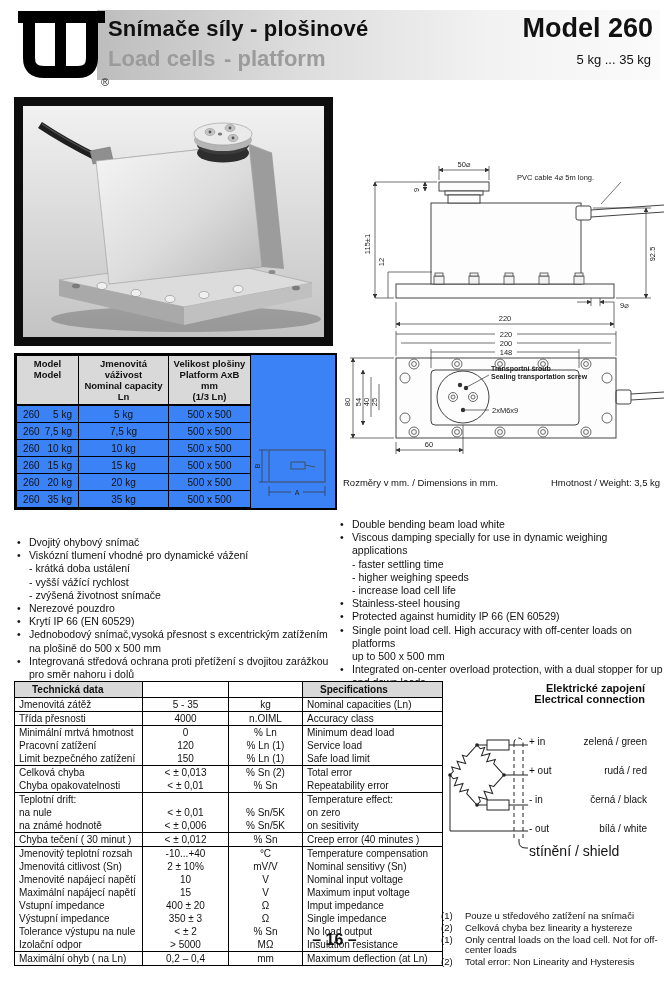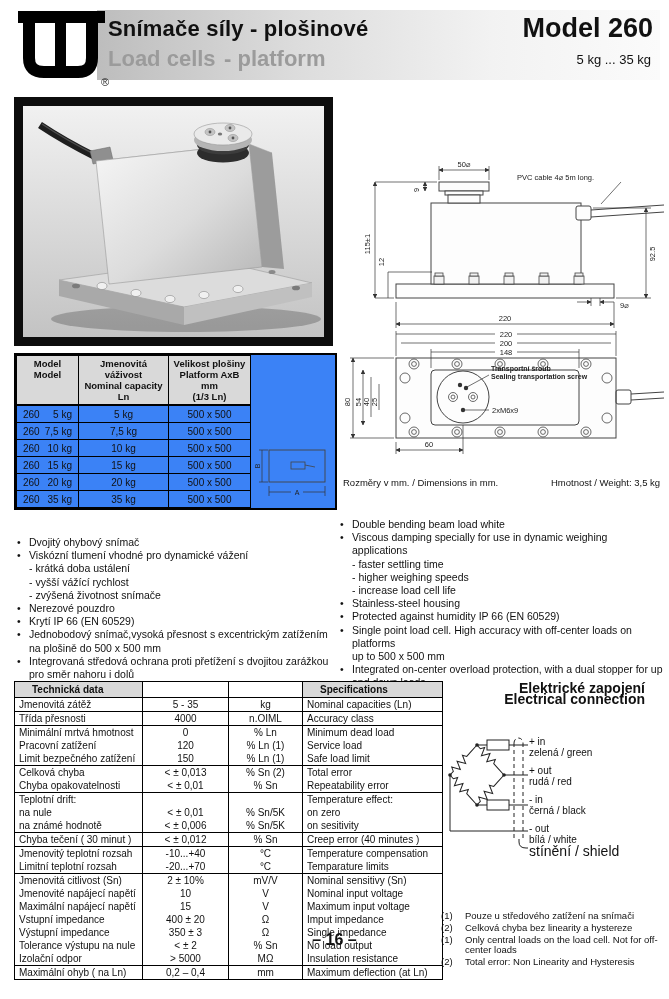--- a/index.html
+++ b/index.html
@@ -43,24 +43,24 @@
   #spec-wrap{position:absolute;left:14px;top:681px;}
   table.spec{border-collapse:collapse;table-layout:fixed;width:428px;font-size:10px;border:1.5px solid #000;}
   table.spec td{border-left:1px solid #000;border-right:1px solid #000;height:13px;line-height:12px;
                 padding:0 4px;white-space:nowrap;overflow:hidden;}
   table.spec tr.hd td{font-weight:bold;height:15px;border-bottom:1px solid #000;padding-left:17px;}
   table.spec tr.hd td.g{background:#d9d9d9;}
   table.spec tr.group-end td{border-bottom:1.3px solid #000;}
   td.c-val,td.c-unit{text-align:center;}
   
   #elec-title{position:absolute;left:455px;top:683px;width:190px;text-align:right;
-              font-size:14px;font-weight:bold;line-height:10.5px;padding-right:2px;}
+              font-size:11px;font-weight:bold;line-height:10.5px;padding-right:2px;}
   #bridge{position:absolute;left:443px;top:733px;}
   #wires{position:absolute;left:529px;top:736px;width:118px;font-size:10px;}
-  #wires .wire-row{display:flex;justify-content:space-between;height:12px;margin-bottom:17px;flex-direction:column;}
+  #wires .wire-row{display:flex;justify-content:space-between;height:12px;margin-bottom:17px;}
   #shield-label{position:absolute;left:529px;top:843px;font-size:14px;}
   
   #footnotes{position:absolute;left:441px;top:911px;width:220px;font-size:9.5px;line-height:10.8px;}
   .fn-row{display:grid;grid-template-columns:24px 1fr;margin-bottom:1px;}
   
   #pageno{position:absolute;left:0;top:931px;width:100%;text-align:center;font-size:16px;font-weight:bold;}
 </style>
 </head>
 <body>
 
@@ -571,26 +571,20 @@
             <td class="c-en">Creep error (40 minutes )</td>
           </tr>
 
           <tr>
             <td class="c-cs">Jmenovitý teplotní rozsah</td>
             <td class="c-val">-10...+40</td>
             <td class="c-unit">°C</td>
             <td class="c-en">Temperature compensation</td>
           </tr>
 
-          <tr class="group-end">
-            <td class="c-cs">Limitní teplotní rozsah</td>
-            <td class="c-val">-20...+70</td>
-            <td class="c-unit">°C</td>
-            <td class="c-en">Temparature limits</td>
-          </tr>
 
           <tr>
             <td class="c-cs">Jmenovitá citlivost (Sn)</td>
             <td class="c-val">2 ± 10%</td>
             <td class="c-unit">mV/V</td>
             <td class="c-en">Nominal sensitivy (Sn)</td>
           </tr>
 
           <tr>
             <td class="c-cs">Jmenovité napájecí napětí</td>

